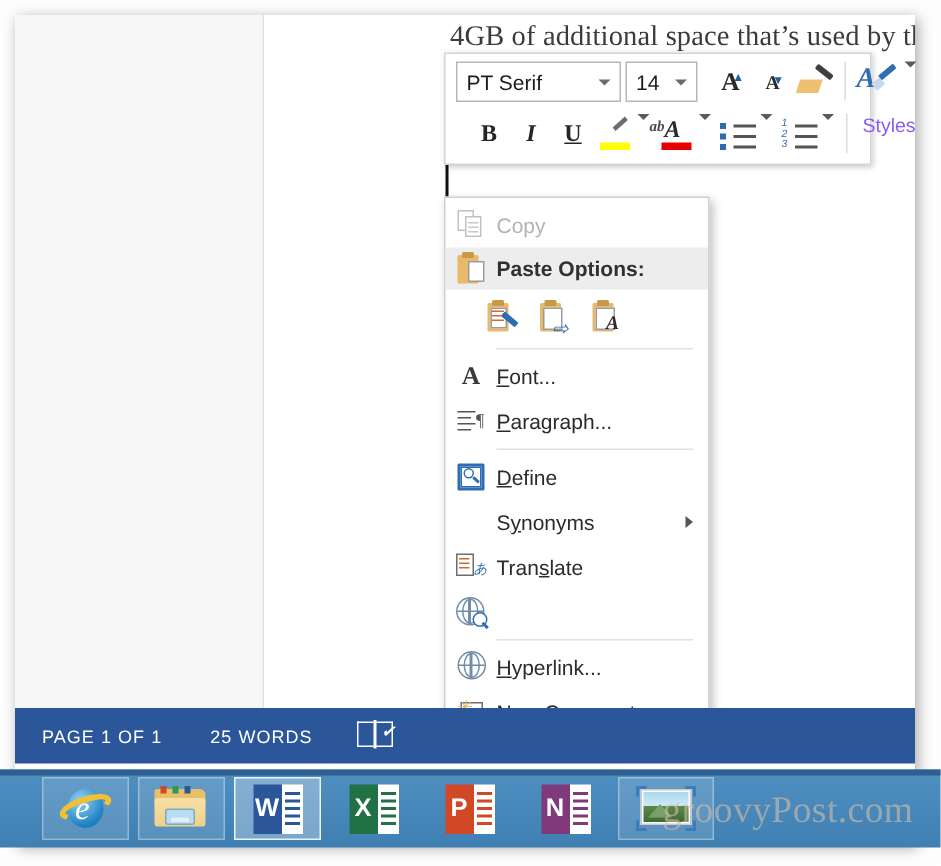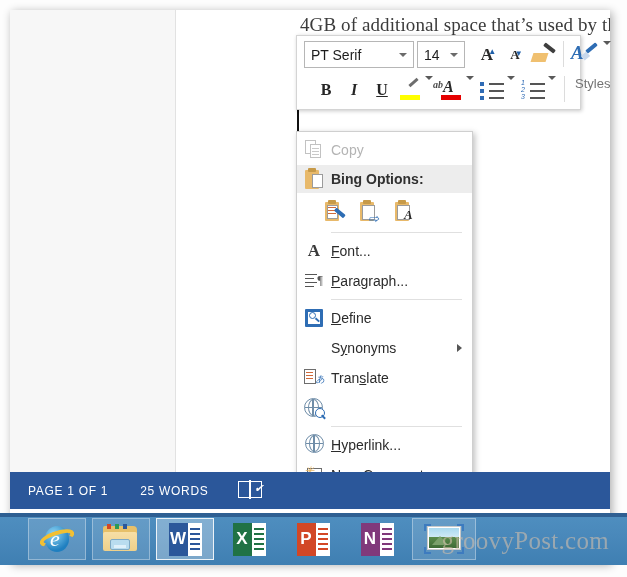--- a/index.html
+++ b/index.html
@@ -79,21 +79,21 @@
   .fc-wrap .A{position:absolute;left:4px;top:1px;font-size:16px;font-weight:bold;color:#2a2a2a;font-family:"Liberation Serif",serif;}
   .fc-wrap .bar{position:absolute;left:2px;bottom:3px;width:20px;height:5px;background:#e60000;}
 
   .drop{width:0;height:0;border-left:4px solid transparent;border-right:4px solid transparent;border-top:4px solid #5a5a5a;margin-left:1px;margin-right:4px;}
 
   .list-icon{position:relative;width:24px;height:20px;}
   .list-icon .ln{position:absolute;right:0;height:2px;background:#555;width:15px;}
   .list-icon .dt{position:absolute;left:0;width:4px;height:4px;background:#2f6bb5;}
   .list-icon .nm{position:absolute;left:0;font-size:7px;color:#2f6bb5;font-family:"Liberation Sans",sans-serif;line-height:6px;}
 
-  .styles-lbl{font-size:13px;color:#737373;padding-left:6px;}
+  .styles-lbl{font-size:13px;color:#8b5cf6;padding-left:6px;}
 
   .fmtpaint{position:relative;width:30px;height:26px;}
   .fmtpaint .bigA{position:absolute;left:1px;top:0px;font-size:19px;font-weight:bold;color:#2e6db4;font-family:"Liberation Serif",serif;}
   .fmtpaint .brush{position:absolute;left:15px;top:4px;width:13px;height:4px;background:#2e6db4;transform:rotate(-40deg);border-radius:1px;}
   .fmtpaint .brtip{position:absolute;left:12px;top:11px;width:7px;height:6px;background:#c8d8ec;transform:rotate(-40deg);}
 
   .brush-icon{position:relative;width:24px;height:22px;}
   .brush-icon .hd{position:absolute;left:0;top:9px;width:15px;height:9px;background:#f0c070;transform:skewX(-18deg);}
   .brush-icon .hn{position:absolute;left:11px;top:2px;width:13px;height:4px;background:#3f3f3f;transform:rotate(38deg);border-radius:1px;}
 
@@ -358,21 +358,21 @@
     </div>
 
     <div class="ctx-item header">
       <span class="ic">
         <span class="clip">
             <i class="body"></i>
             <i class="tab"></i>
             <i class="page"></i>
           </span>
       </span>
-      <span class="lb">Bing Options:</span>
+      <span class="lb">Paste Options:</span>
     </div>
 
     <div class="paste-row">
       <span class="clip sm">
         <i class="body" style="background:#e8b96a"></i>
           <i class="tab"></i>
         <i class="page" style="left:2px;top:5px;width:11px;height:14px"></i>
         <i class="ovl" style="left:3px;top:7px;width:8px;height:1.5px;background:#d06a3a"></i>
         <i class="ovl" style="left:3px;top:10px;width:8px;height:1.5px;background:#d06a3a"></i>
         <i class="ovl" style="left:3px;top:13px;width:8px;height:1.5px;background:#d06a3a"></i>

